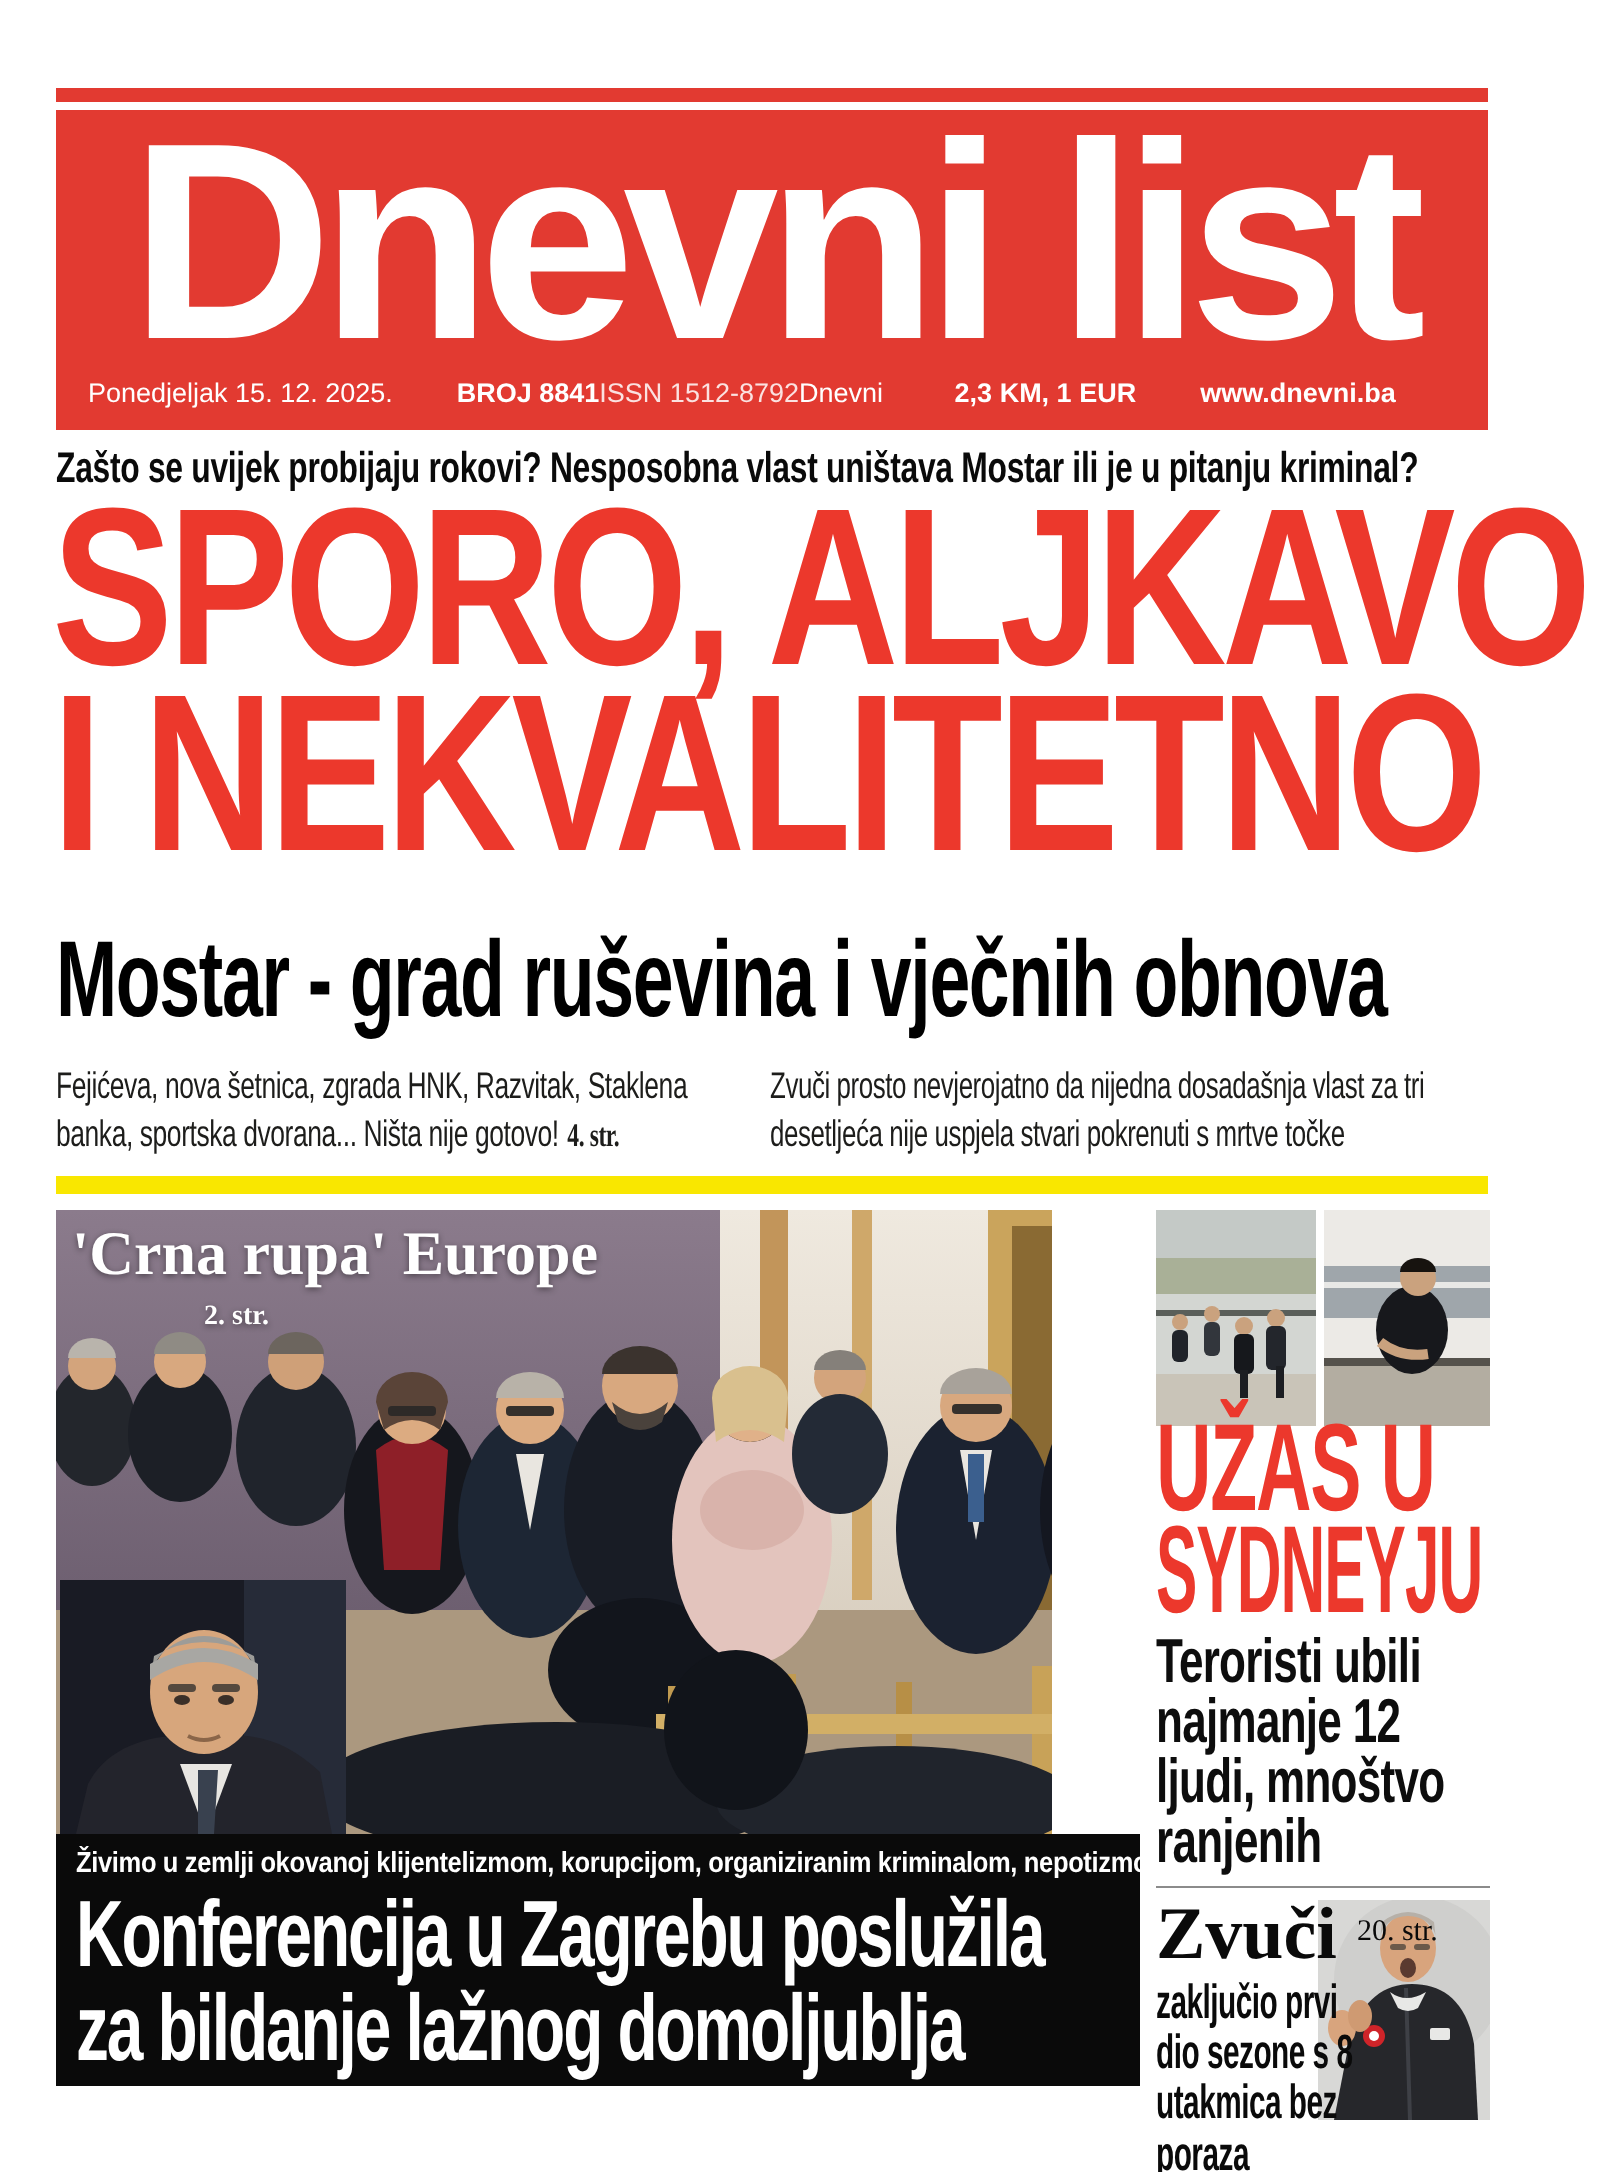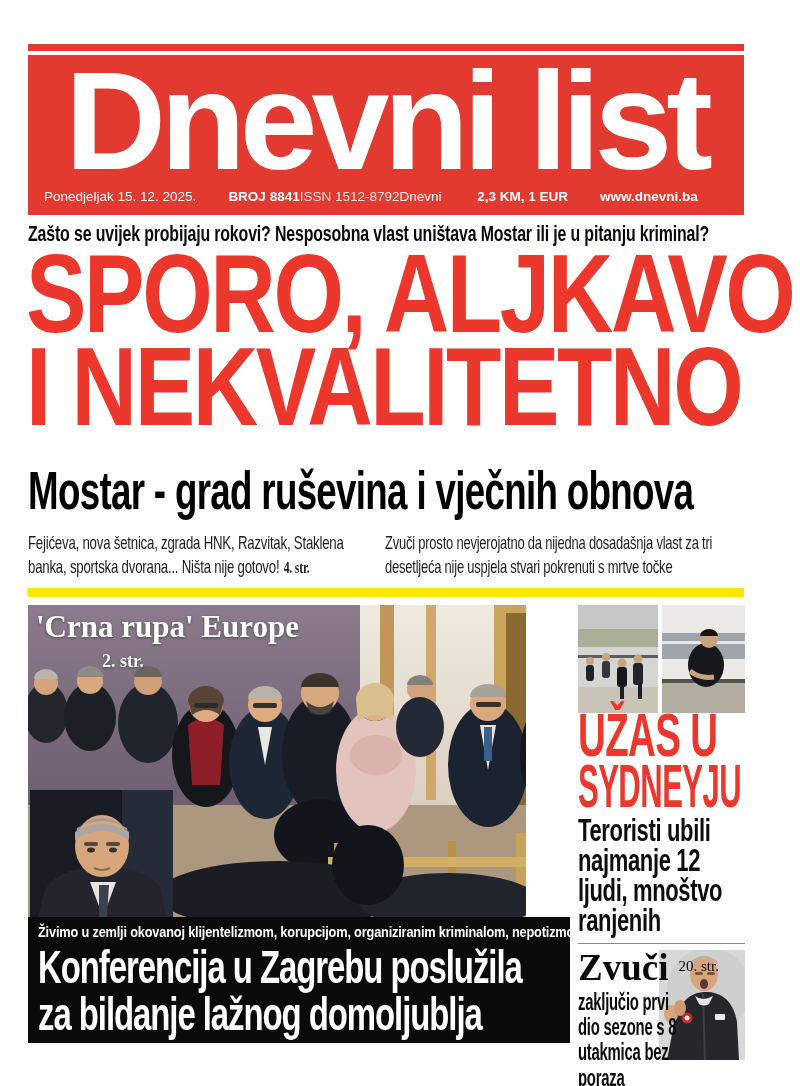--- a/index.html
+++ b/index.html
@@ -31,21 +31,21 @@
               font-size:18.5px;line-height:1.32;color:#1d1d1b;letter-spacing:-.3px;margin:0;}
   .pageref{font-family:"Liberation Serif",serif;font-weight:bold;font-size:16.5px;padding-left:6px;}
   .yellowbar{left:28px;top:588px;width:716px;height:9px;background:#f9e700;}
 
   
   .main-photo{left:28px;top:605px;width:498px;height:312px;overflow:hidden;background:#1d4ed8;}
   .main-photo svg{position:absolute;left:0;top:0;}
   .overlay-title{position:absolute;left:8px;top:4px;color:#fff;font-family:"Liberation Serif",serif;
                  font-weight:bold;font-size:31px;text-shadow:0 1px 3px rgba(0,0,0,.45);white-space:nowrap;}
   .overlay-page{position:absolute;left:74px;top:46px;color:#fff;font-family:"Liberation Serif",serif;
-                font-weight:bold;font-size:18px;text-shadow:0 1px 3px rgba(0,0,0,.45);}
+                font-weight:bold;font-size:14px;text-shadow:0 1px 3px rgba(0,0,0,.45);}
   .inset-photo{position:absolute;left:2px;top:185px;width:143px;height:127px;overflow:hidden;}
   .black-box{left:28px;top:917px;width:542px;height:126px;background:#0a0a0a;color:#fff;
              box-sizing:border-box;padding:7px 10px 0 10px;}
   .caption{font-size:14.5px;font-weight:bold;white-space:nowrap;transform:scaleX(.88);
            transform-origin:0 0;letter-spacing:-.2px;margin-bottom:3px;}
   .bh-line{font-size:47px;font-weight:bold;line-height:1.0;white-space:nowrap;
            transform:scaleX(.70);transform-origin:0 0;letter-spacing:-1.5px;}
 
   
   .side-photo{left:578px;top:605px;width:167px;height:108px;overflow:hidden;}

